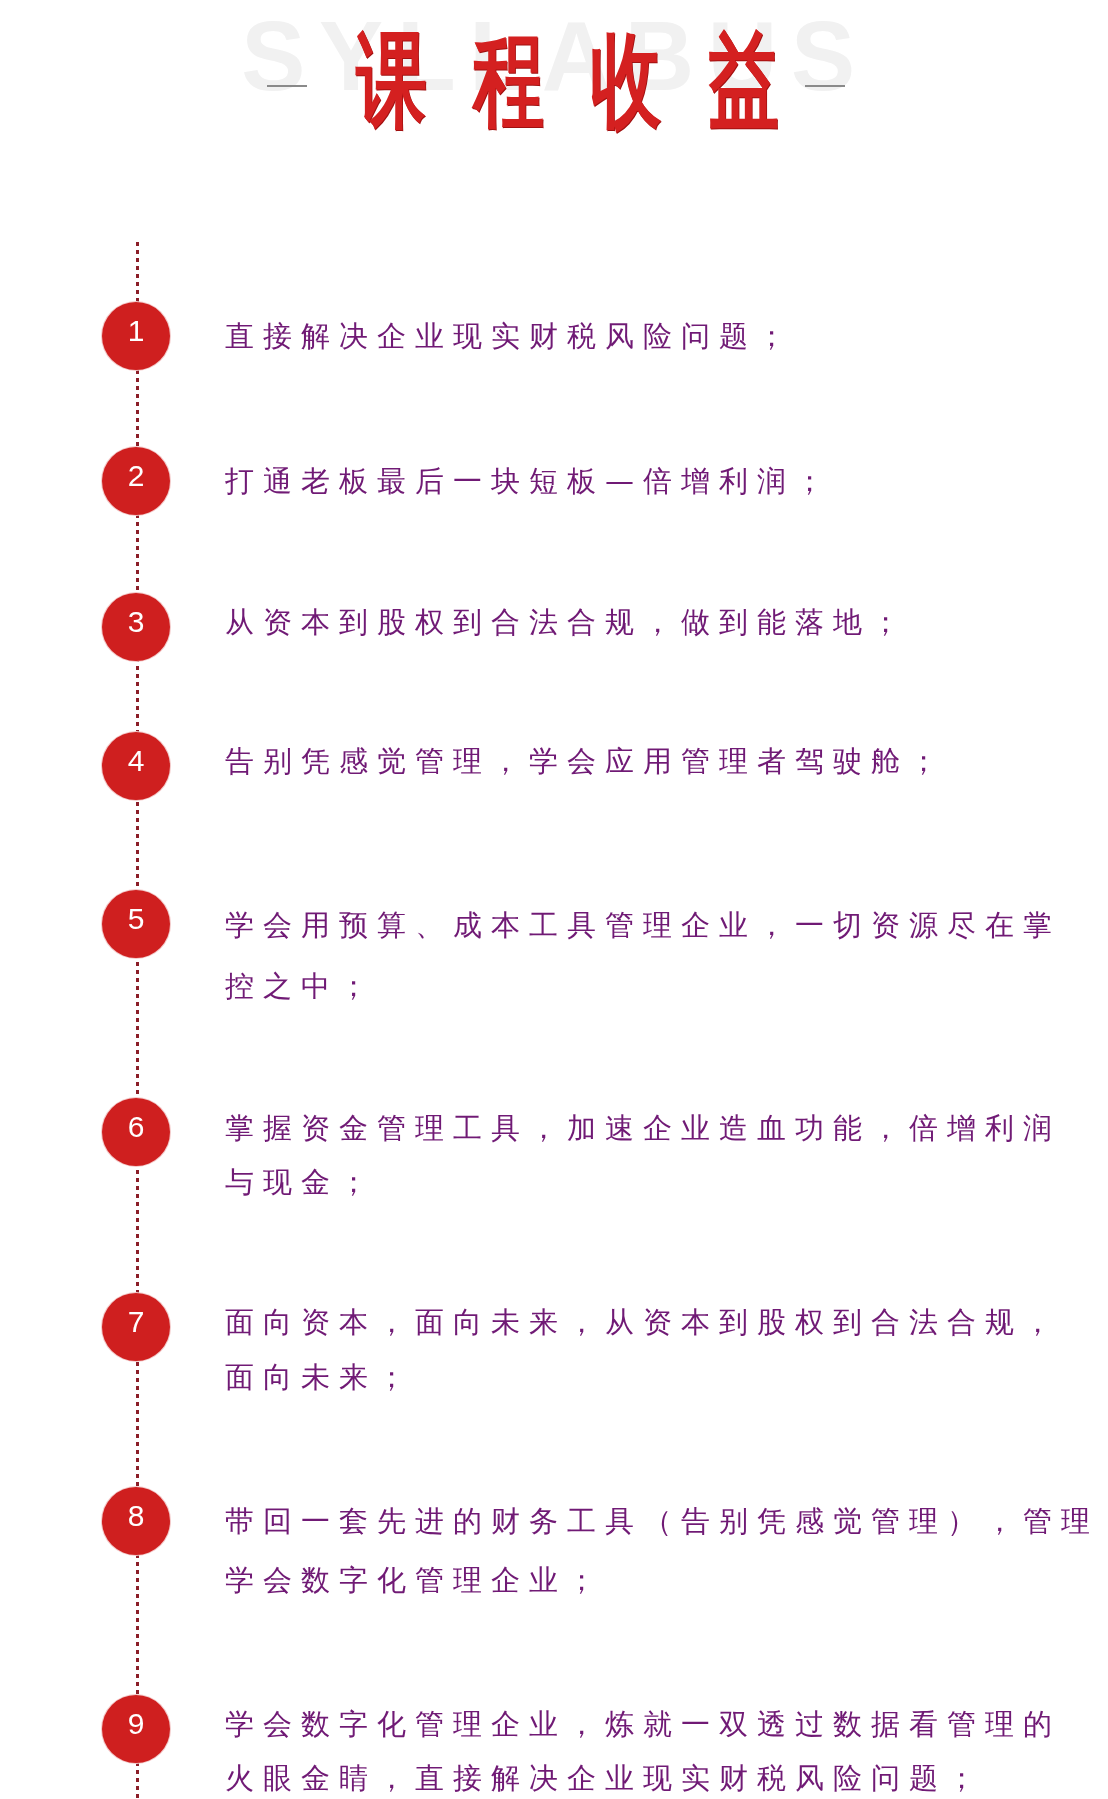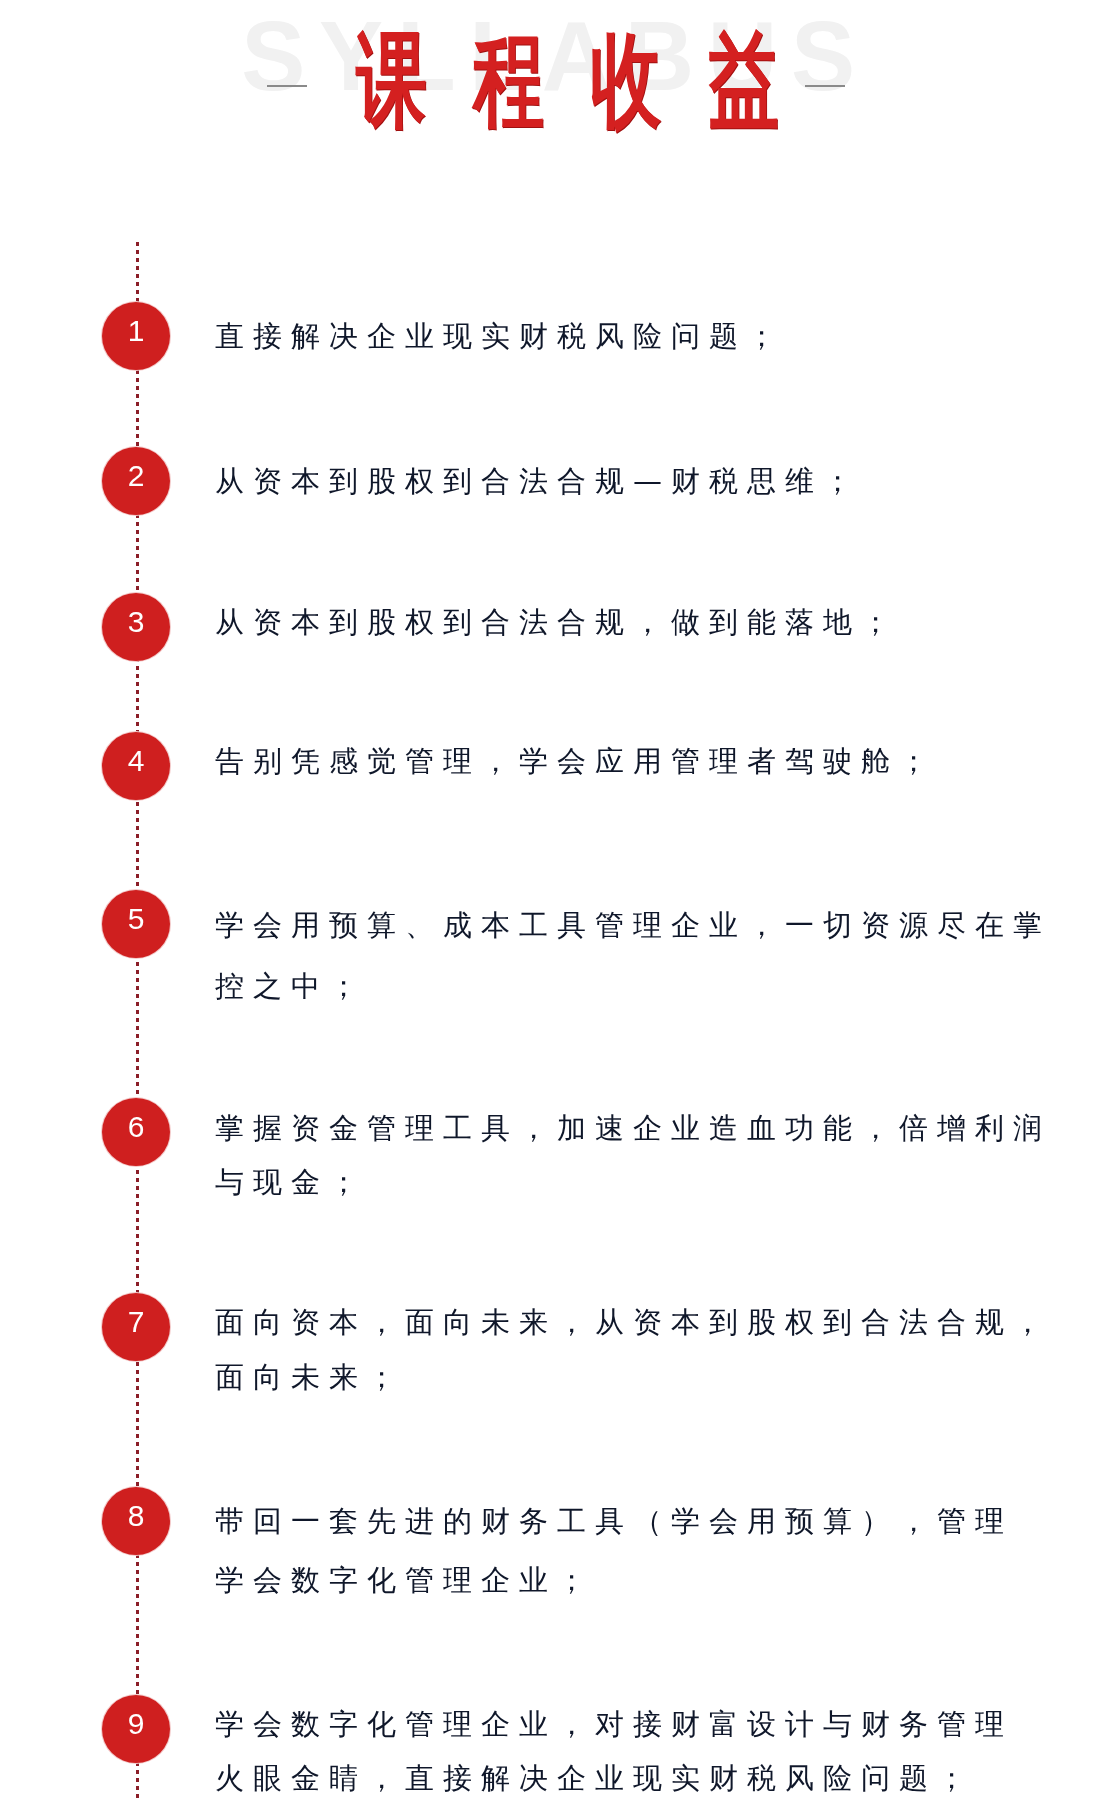--- a/index.html
+++ b/index.html
@@ -15,22 +15,22 @@
                 font-family: "DejaVu Sans", sans-serif; font-weight: bold; font-size: 104px;
                 line-height: 116px; text-align: center;
                 transform: scaleX(0.68); transform-origin: center center;
                 text-shadow: 1px 1px 0 #a01010; }
   .timeline { position: absolute; left: 136px; top: 242px; bottom: 0; width: 3px;
               background: repeating-linear-gradient(to bottom, #8b1e28 0 4px, transparent 4px 8px); }
   .circle { position: absolute; left: 102px; width: 68px; height: 68px; border-radius: 50%;
             background: #cf1f1f; box-shadow: 0 0 0 1px #f3c9c9;
             color: #ffffff; font-family: "Liberation Sans", sans-serif; font-size: 30px;
             line-height: 58px; text-align: center; }
-  .line { position: absolute; left: 215px; height: 40px; line-height: 40px;
-          font-size: 29px; color: #0f172a; letter-spacing: 9px; white-space: nowrap; }
+  .line { position: absolute; left: 225px; height: 40px; line-height: 40px;
+          font-size: 29px; color: #701a75; letter-spacing: 9px; white-space: nowrap; }
 </style>
 </head>
 <body>
 
 <div>
   <div class="watermark">SYLLABUS</div>
   <div class="dash" style="left:267px"></div>
   <div class="dash" style="left:805px"></div>
   <div class="title">
     <span class="title-char" style="left:15px">课</span>
@@ -44,21 +44,21 @@
 
 <div>
 
   <div>
     <div class="circle" style="top:302px">1</div>
     <div class="line" style="top:316px">直接解决企业现实财税风险问题；</div>
   </div>
 
   <div>
     <div class="circle" style="top:447px">2</div>
-    <div class="line" style="top:461px">从资本到股权到合法合规—财税思维；</div>
+    <div class="line" style="top:461px">打通老板最后一块短板—倍增利润；</div>
   </div>
 
   <div>
     <div class="circle" style="top:593px">3</div>
     <div class="line" style="top:602px">从资本到股权到合法合规，做到能落地；</div>
   </div>
 
   <div>
     <div class="circle" style="top:732px">4</div>
     <div class="line" style="top:741px">告别凭感觉管理，学会应用管理者驾驶舱；</div>
@@ -77,22 +77,22 @@
   </div>
 
   <div>
     <div class="circle" style="top:1293px">7</div>
     <div class="line" style="top:1302px">面向资本，面向未来，从资本到股权到合法合规，</div>
     <div class="line" style="top:1357px">面向未来；</div>
   </div>
 
   <div>
     <div class="circle" style="top:1487px">8</div>
-    <div class="line" style="top:1501px">带回一套先进的财务工具（学会用预算），管理</div>
+    <div class="line" style="top:1501px">带回一套先进的财务工具（告别凭感觉管理），管理</div>
     <div class="line" style="top:1560px">学会数字化管理企业；</div>
   </div>
 
   <div>
     <div class="circle" style="top:1695px">9</div>
-    <div class="line" style="top:1704px">学会数字化管理企业，对接财富设计与财务管理</div>
+    <div class="line" style="top:1704px">学会数字化管理企业，炼就一双透过数据看管理的</div>
     <div class="line" style="top:1758px">火眼金睛，直接解决企业现实财税风险问题；</div>
   </div>
 </div>
 
 </body></html>

